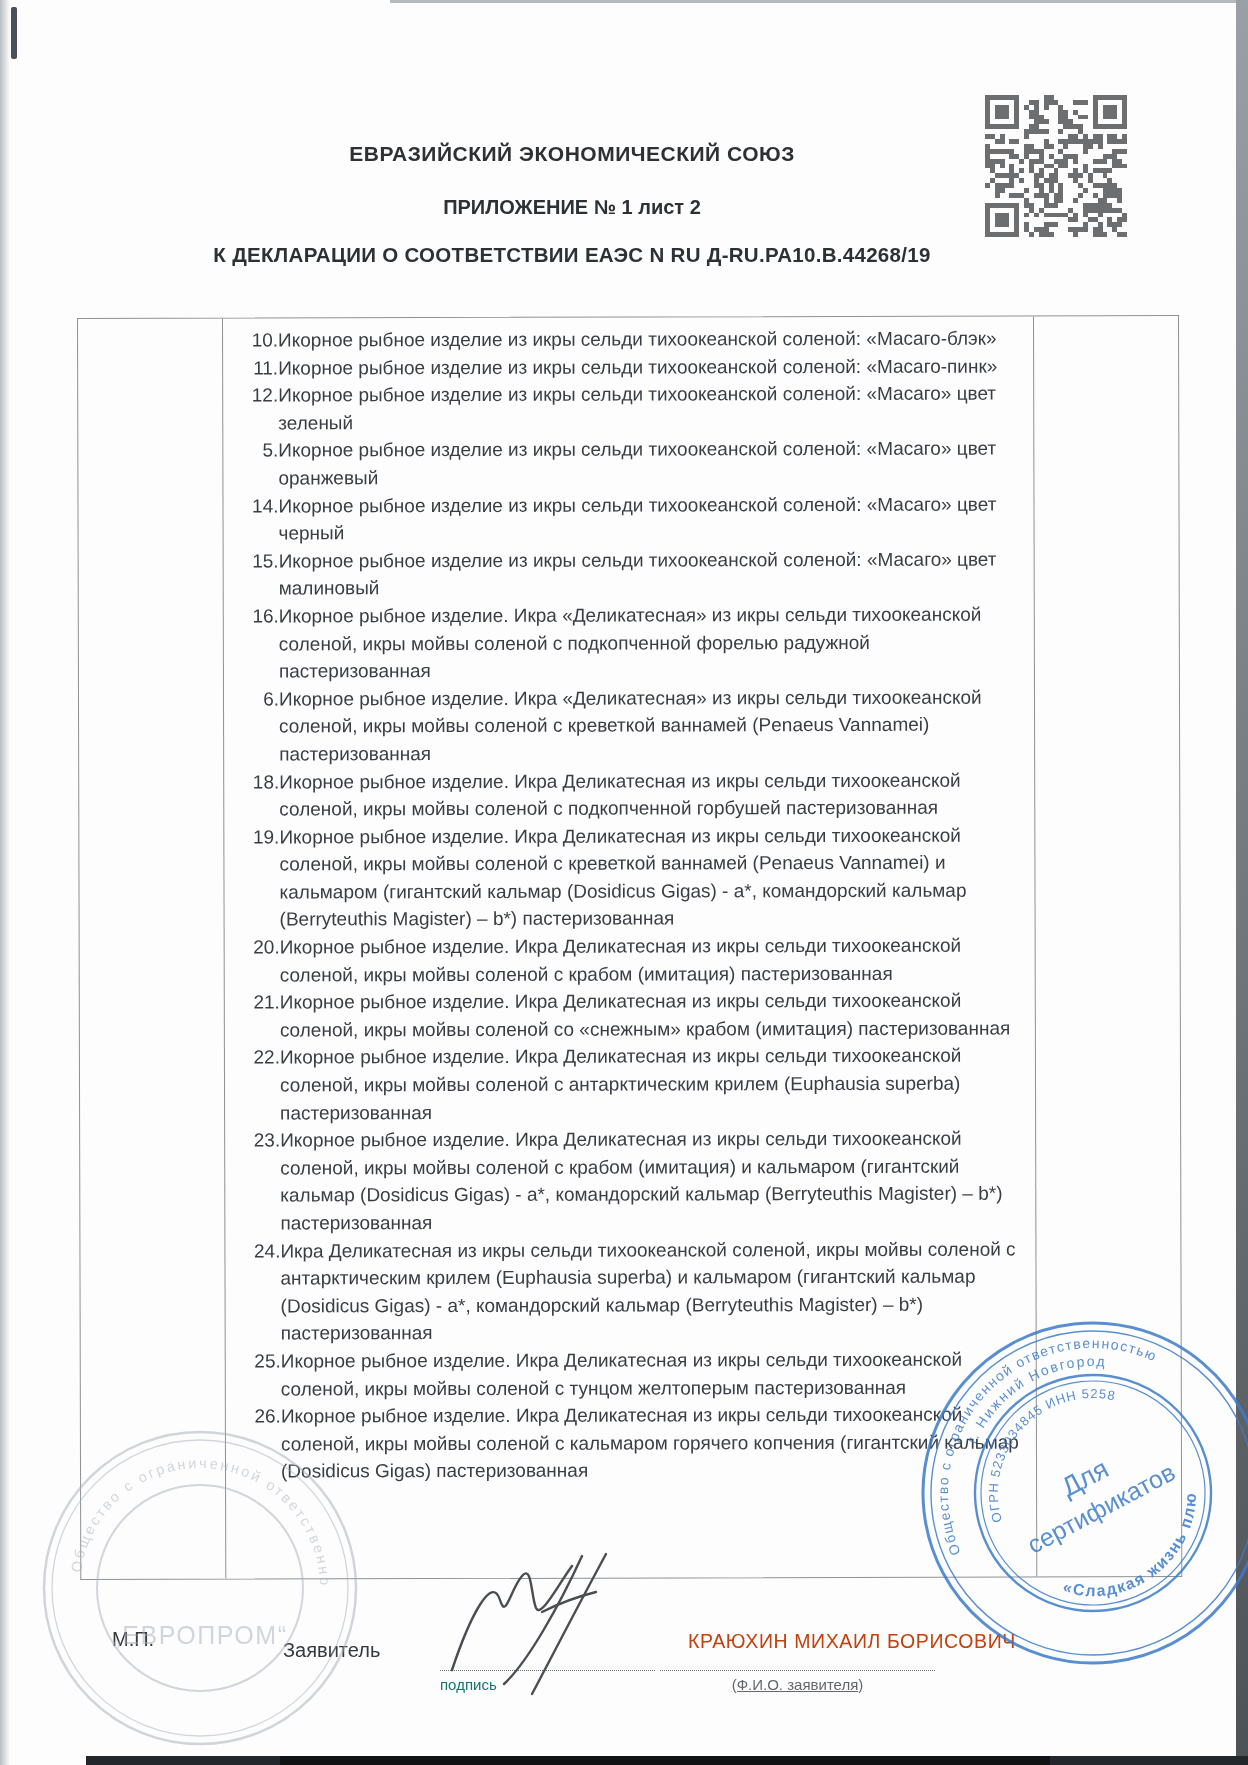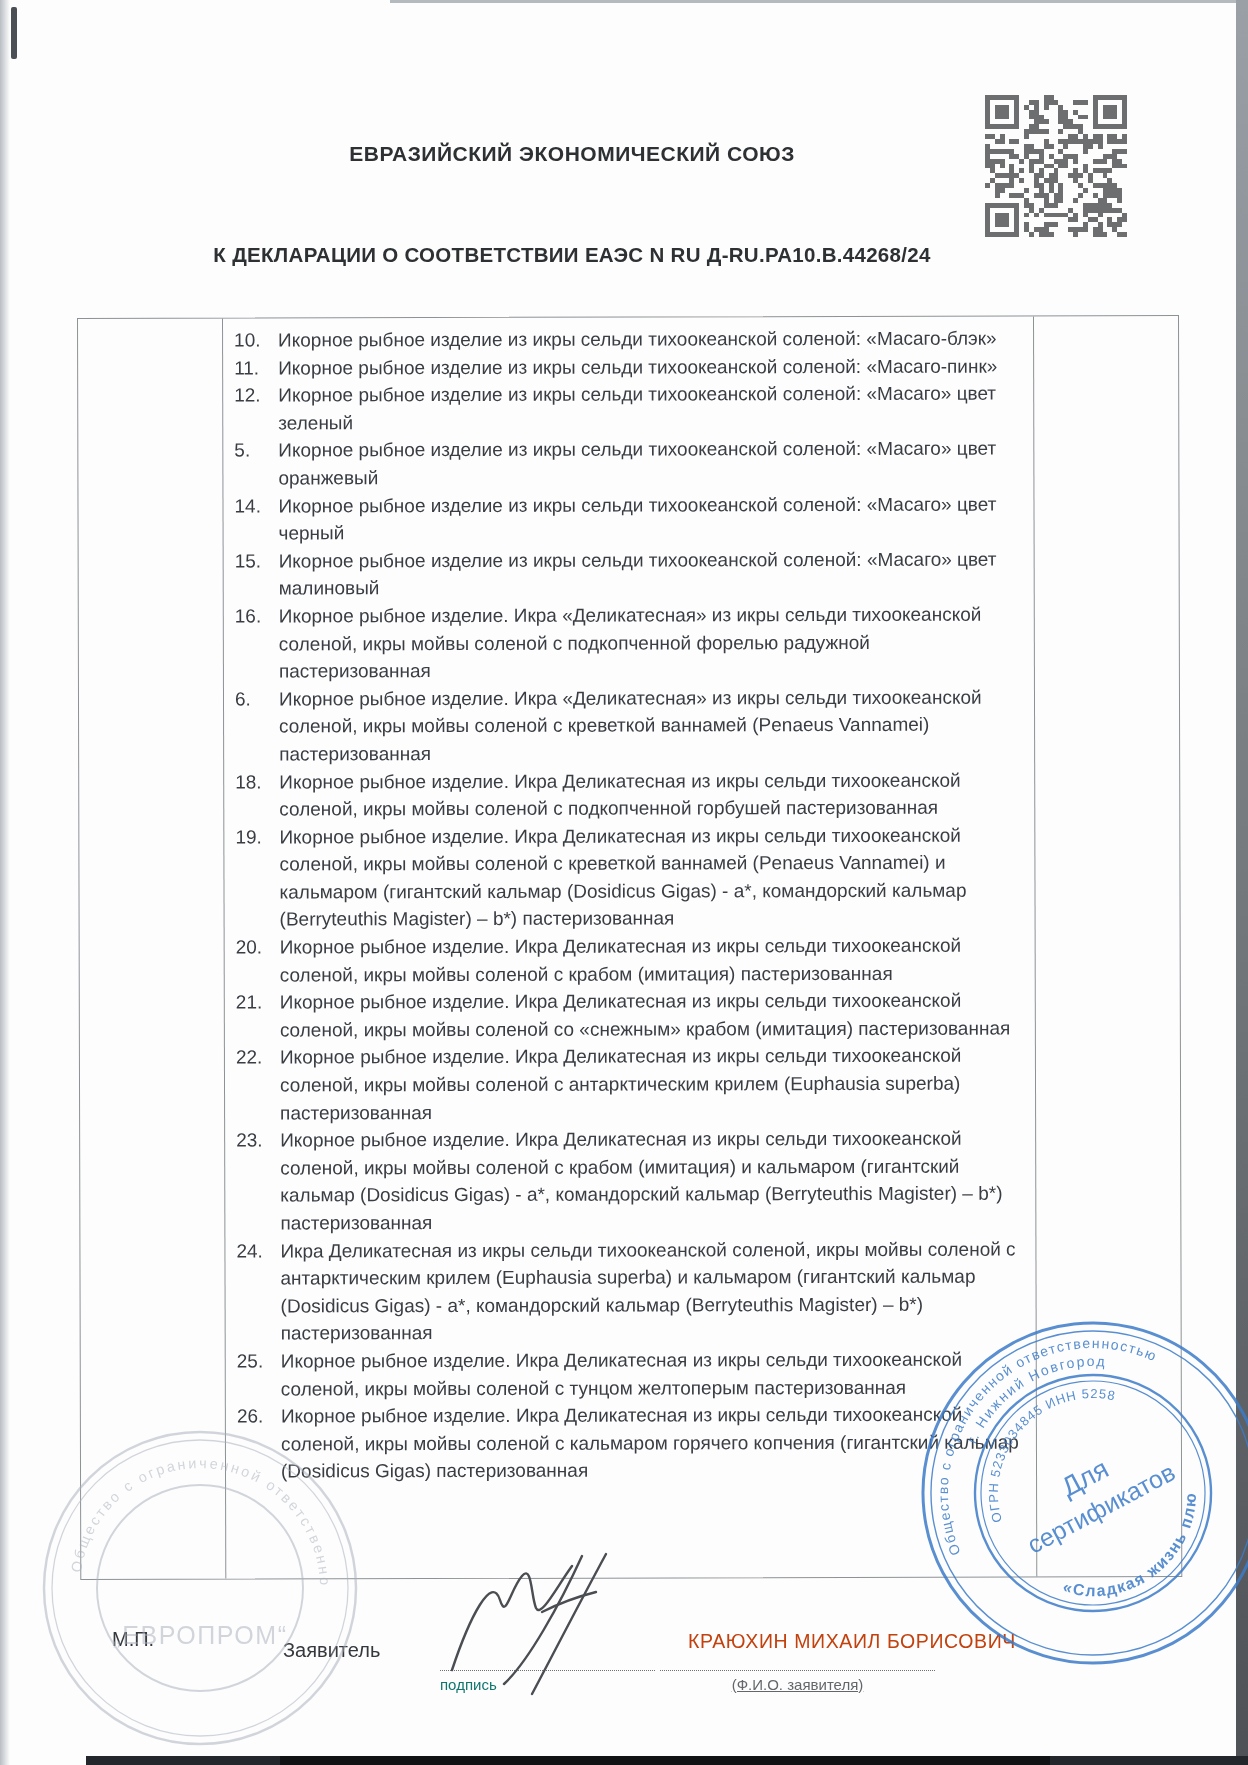--- a/index.html
+++ b/index.html
@@ -27,21 +27,21 @@
   .qr{position:absolute;left:985px;top:91px;width:142px;height:150px;opacity:.82;}
 
   
   .tbl{position:absolute;left:77px;top:318px;width:1100px;height:1260px;
        border:1px solid #8d9296;transform:rotate(-0.15deg);transform-origin:top left;}
   .tbl .v1{position:absolute;left:144px;top:0;width:1px;height:100%;background:#8d9296;}
   .tbl .v2{position:absolute;left:955px;top:0;width:1px;height:100%;background:#8d9296;}
 
   ol.products{position:absolute;left:156px;top:8px;width:792px;margin:0;padding:0;list-style:none;}
   ol.products li{display:flex;font-size:19px;line-height:27.6px;color:#3a3e44;}
-  ol.products .num{flex:0 0 44px;}
+  ol.products .num{flex:0 0 44px;text-align:right;}
   ol.products .txt{flex:1;}
 
   
   .mp{position:absolute;left:112px;top:1628px;font-size:20px;color:#35383c;}
   .applicant{position:absolute;left:283px;top:1628px;font-size:20px;color:#35383c;margin-top:11px;}
   .sig-line{position:absolute;left:440px;top:1670px;width:215px;border-top:1.5px dotted #6d7175;}
   .sig-cap{position:absolute;left:440px;top:1676px;width:215px;text-align:left;font-size:15px;color:#0f766e;}
   .name{position:absolute;left:688px;top:1630px;font-size:19.5px;letter-spacing:.6px;color:#c2410c;}
   .name-line{position:absolute;left:660px;top:1670px;width:275px;border-top:1.5px dotted #6d7175;}
   .name-cap{position:absolute;left:660px;top:1676px;width:275px;text-align:center;font-size:15px;color:#63676b;text-decoration:underline;}
@@ -367,21 +367,22 @@
           <rect x="22" y="28" width="1" height="1"></rect>
           <rect x="23" y="28" width="1" height="1"></rect>
           <rect x="24" y="28" width="1" height="1"></rect>
           <rect x="27" y="28" width="1" height="1"></rect>
           <rect x="28" y="28" width="1" height="1"></rect>
         </g>
     </svg>
   </div>
 
   <div class="hdr hdr1">ЕВРАЗИЙСКИЙ ЭКОНОМИЧЕСКИЙ СОЮЗ</div>
-  <div class="hdr hdr3">К ДЕКЛАРАЦИИ О СООТВЕТСТВИИ ЕАЭС N RU Д-RU.РА10.В.44268/24</div>
+  <div class="hdr hdr2">ПРИЛОЖЕНИЕ № 1 лист 2</div>
+  <div class="hdr hdr3">К ДЕКЛАРАЦИИ О СООТВЕТСТВИИ ЕАЭС N RU Д-RU.РА10.В.44268/19</div>
 
   <div class="tbl">
     <div class="v1"></div>
     <div class="v2"></div>
     <ol class="products">
         <li>
           <span class="num">10.</span>
           <span class="txt">Икорное рыбное изделие из икры сельди тихоокеанской соленой: «Масаго-блэк»</span>
         </li>
         <li>

